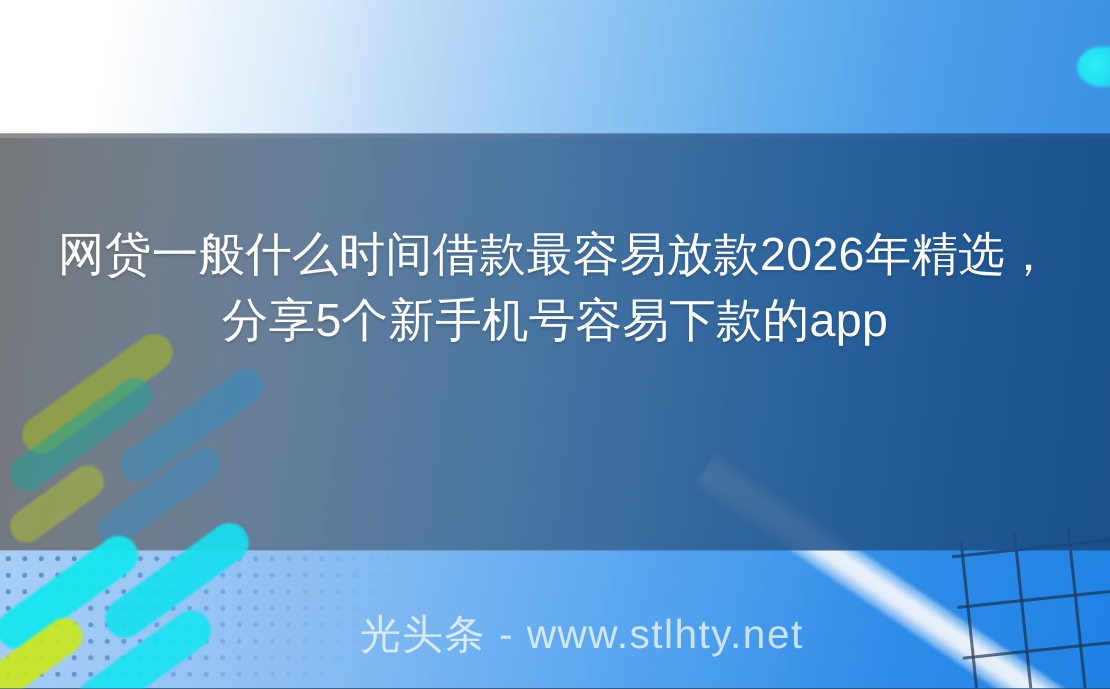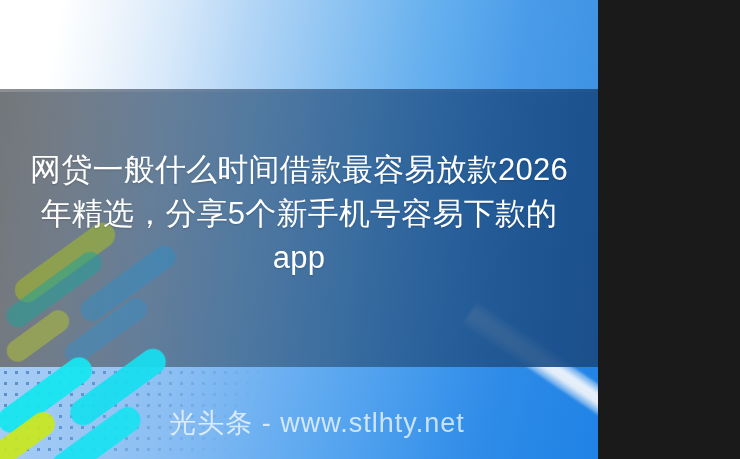--- a/index.html
+++ b/index.html
@@ -6,21 +6,21 @@
     margin: 0;
     padding: 0;
     background: #1a1a1a;
   }
   body {
     font-family: "Liberation Sans", "DejaVu Sans", sans-serif;
   }
 
   #stage {
     position: relative;
-    width: 598px;
+    width: 740px;
     height: 459px;
     overflow: hidden;
     background: #2f7dd1;
   }
 
   
   .bg-photo {
     position: absolute;
     inset: 0;
     background:

